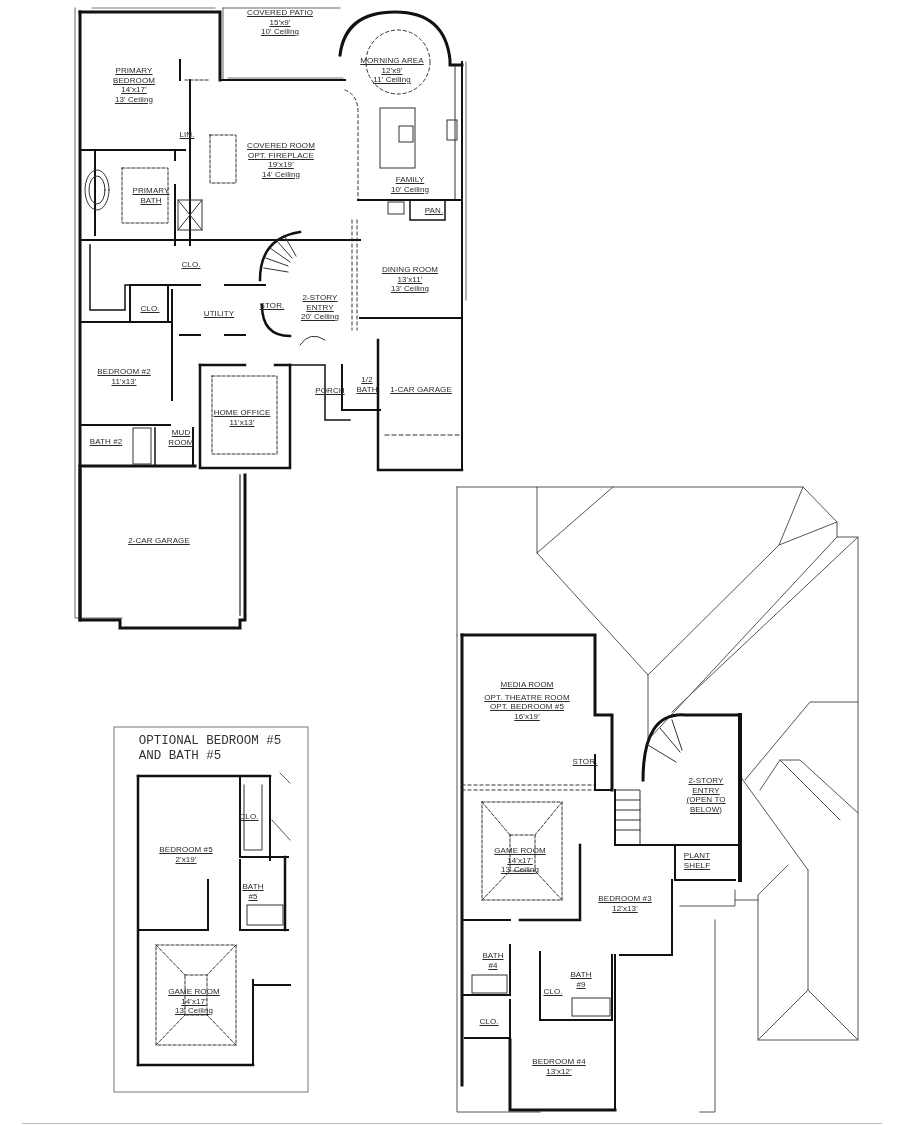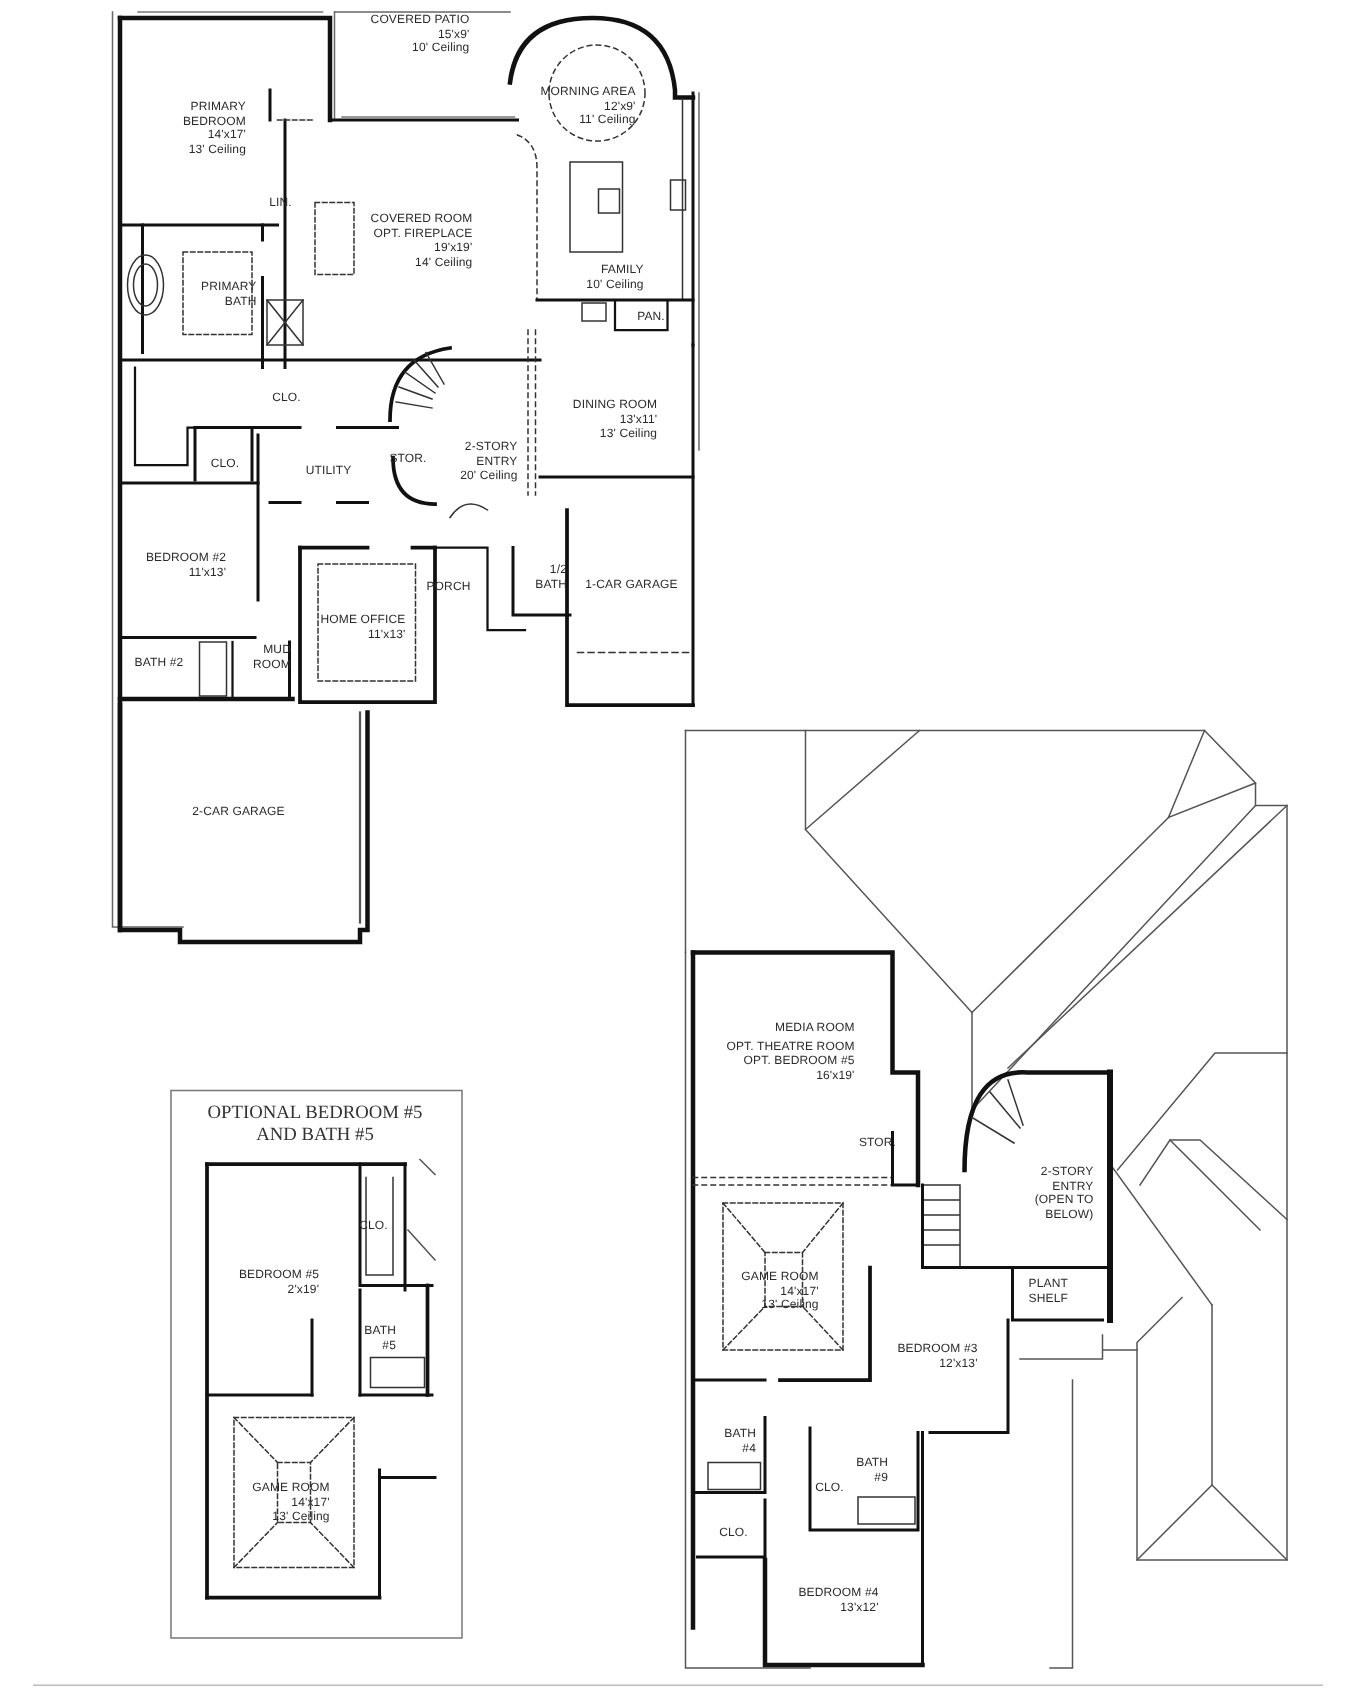--- a/index.html
+++ b/index.html
@@ -1,25 +1,25 @@
 <!DOCTYPE html>
 <html><head>
   <meta charset="utf-8">
   <style>
     html, body { margin: 0; padding: 0; background: #ffffff; }
     body { width: 900px; height: 1125px; position: relative; overflow: hidden;
            font-family: "Liberation Sans", sans-serif; }
     #plan { position: absolute; left: 0; top: 0; width: 900px; height: 1125px; }
-    .lbl { position: absolute; text-align: right; color: #2a2a2a; font-size: 8px;
+    .lbl { position: absolute; text-align: center; color: #2a2a2a; font-size: 8px;
            line-height: 9.5px; white-space: nowrap; transform: translateX(-50%);
-           font-family: "Liberation Sans", sans-serif; letter-spacing: 0.1px; }
+           font-family: "Liberation Sans", sans-serif; letter-spacing: 0.1px; text-decoration: underline; }
     .lbl span { display: block; }
     .opt-title { position: absolute; left: 210px; top: 734px; transform: translateX(-50%);
-                 text-align: center; font-size: 12.5px; line-height: 15px; color: #333;
-                 font-family: Liberation Serif, serif; white-space: nowrap; }
+                 text-align: left; font-size: 12.5px; line-height: 15px; color: #333;
+                 font-family: Liberation Mono, monospace; white-space: nowrap; }
     .opt-title span { display: block; }
     .footer-rule { position: absolute; left: 22px; right: 18px; top: 1123px; height: 1px; background: #bbb; }
   </style>
 </head>
 <body>
 
 <svg id="plan" viewBox="0 0 900 1125" xmlns="http://www.w3.org/2000/svg">
   <g fill="none" stroke="#111" stroke-linecap="square">
 
     <g>
@@ -241,21 +241,21 @@
   <span>20' Ceiling</span>
 </div>
 <div class="lbl" style="left:124px;top:367px">
   <span>BEDROOM #2</span>
   <span>11'x13'</span>
 </div>
 <div class="lbl" style="left:242px;top:408px">
   <span>HOME OFFICE</span>
   <span>11'x13'</span>
 </div>
-<div class="lbl" style="left:299px;top:386px">
+<div class="lbl" style="left:330px;top:386px">
   <span>PORCH</span>
 </div>
 <div class="lbl" style="left:367px;top:375px;width:22px;white-space:normal">
   <span>1/2 BATH</span>
 </div>
 <div class="lbl" style="left:421px;top:385px">
   <span>1-CAR GARAGE</span>
 </div>
 <div class="lbl" style="left:106px;top:437px">
   <span>BATH #2</span>

